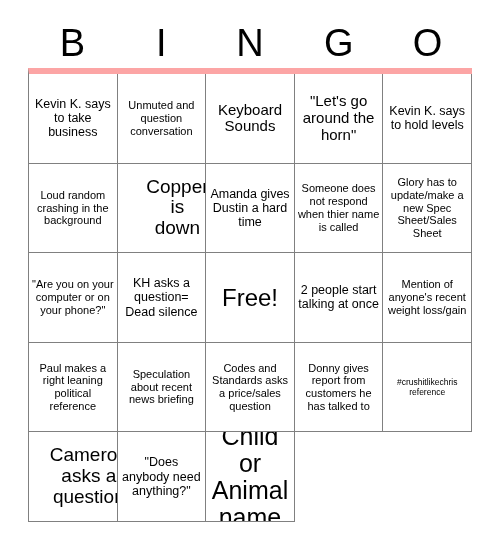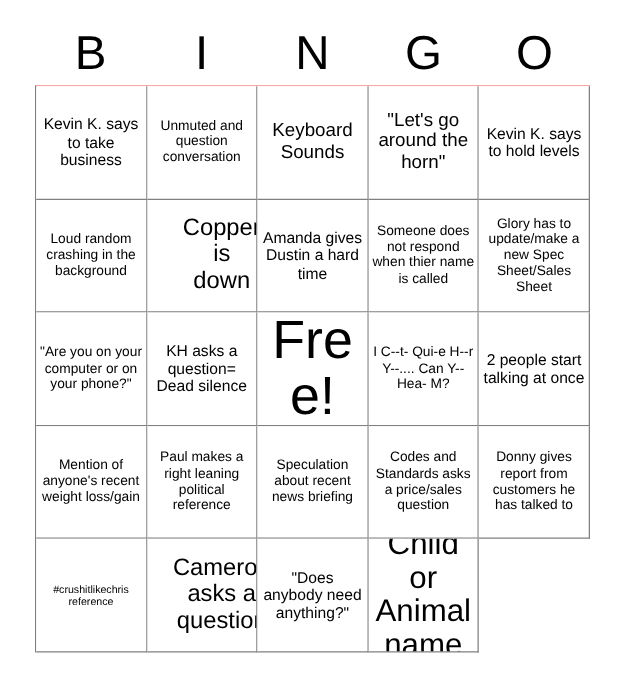--- a/index.html
+++ b/index.html
@@ -42,21 +42,21 @@
   
   #grid {
     position: absolute;
     left: 28px;
     top: 68px;
     width: 444px;
     height: 454px;
     display: grid;
     grid-template-columns: repeat(5, 1fr);
     grid-template-rows: repeat(5, 1fr);
-    border-top: 1px solid #fca5a5;
+    border-top: 6px solid #fca5a5;
     border-left: 1px solid #808080;
     background: #ffffff;
   }
 
   .cell {
     border-right: 1px solid #808080;
     border-bottom: 1px solid #808080;
     display: flex;
     align-items: center;
     justify-content: center;
@@ -74,21 +74,21 @@
     word-wrap: break-word;
   }
 
   
   .fs-xs  .txt { font-size: 8.5px;  line-height: 1.18; }
   .fs-sm  .txt { font-size: 11px;   line-height: 1.16; }
   .fs-md  .txt { font-size: 12.5px; line-height: 1.14; }
   .fs-lg  .txt { font-size: 15px;   line-height: 1.12; }
   .fs-xl  .txt { font-size: 19px;   line-height: 1.10; margin-left: 32px; }
   .fs-xxl .txt { font-size: 25px;   line-height: 1.08; }
-  .fs-free .txt { font-size: 43px;  line-height: 1.05; }
+  .fs-free .txt { font-size: 24px;  line-height: 1.05; }
 </style>
 </head>
 <body>
 
 <div id="card">
 
   <div id="header">
       <div class="hletter">B</div>
       <div class="hletter">I</div>
       <div class="hletter">N</div>
@@ -129,23 +129,20 @@
       </div>
       <div class="cell fs-sm">
         <span class="txt">"Are you on your computer or on your phone?"</span>
       </div>
       <div class="cell fs-md">
         <span class="txt">KH asks a question= Dead silence</span>
       </div>
       <div class="cell fs-free">
         <span class="txt">Free!</span>
       </div>
-      <div class="cell fs-sm">
-        <span class="txt">I C--t- Qui-e H--r Y--.... Can Y-- Hea- M?</span>
-      </div>
       <div class="cell fs-md">
         <span class="txt">2 people start talking at once</span>
       </div>
       <div class="cell fs-sm">
         <span class="txt">Mention of anyone's recent weight loss/gain</span>
       </div>
       <div class="cell fs-sm">
         <span class="txt">Paul makes a right leaning political reference</span>
       </div>
       <div class="cell fs-sm">

